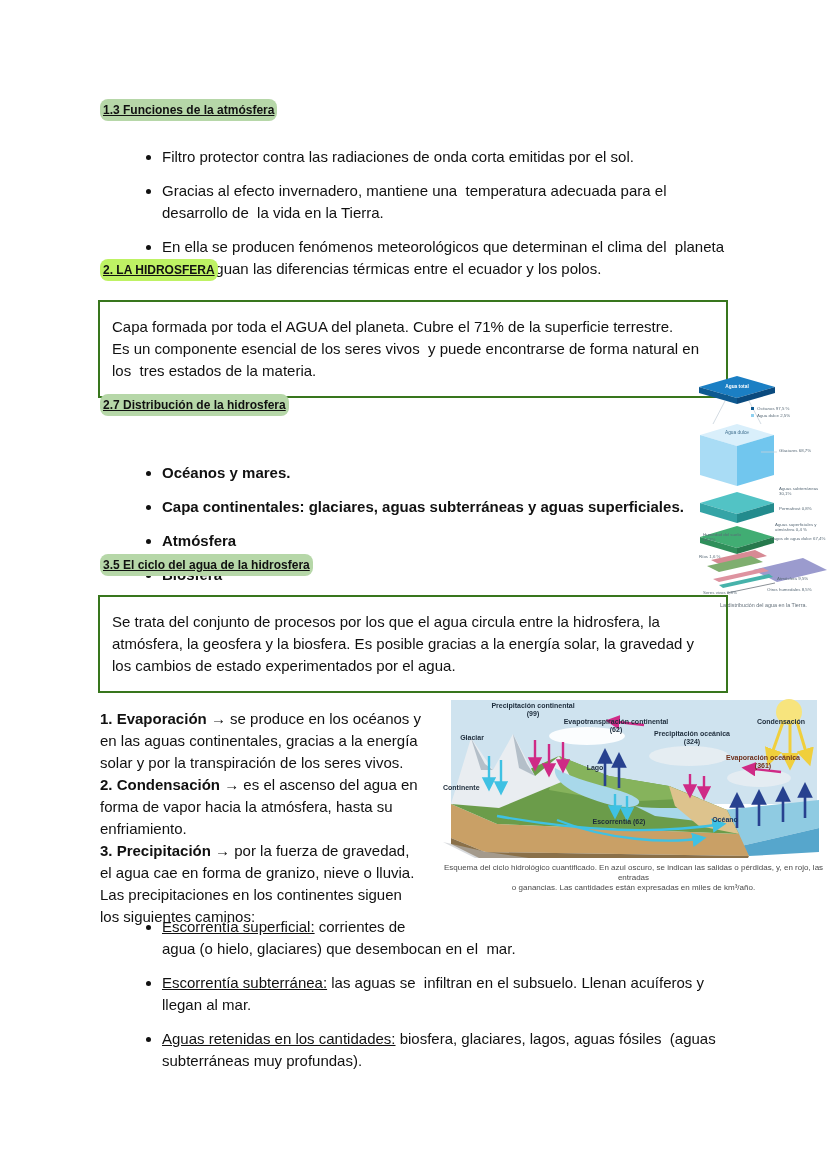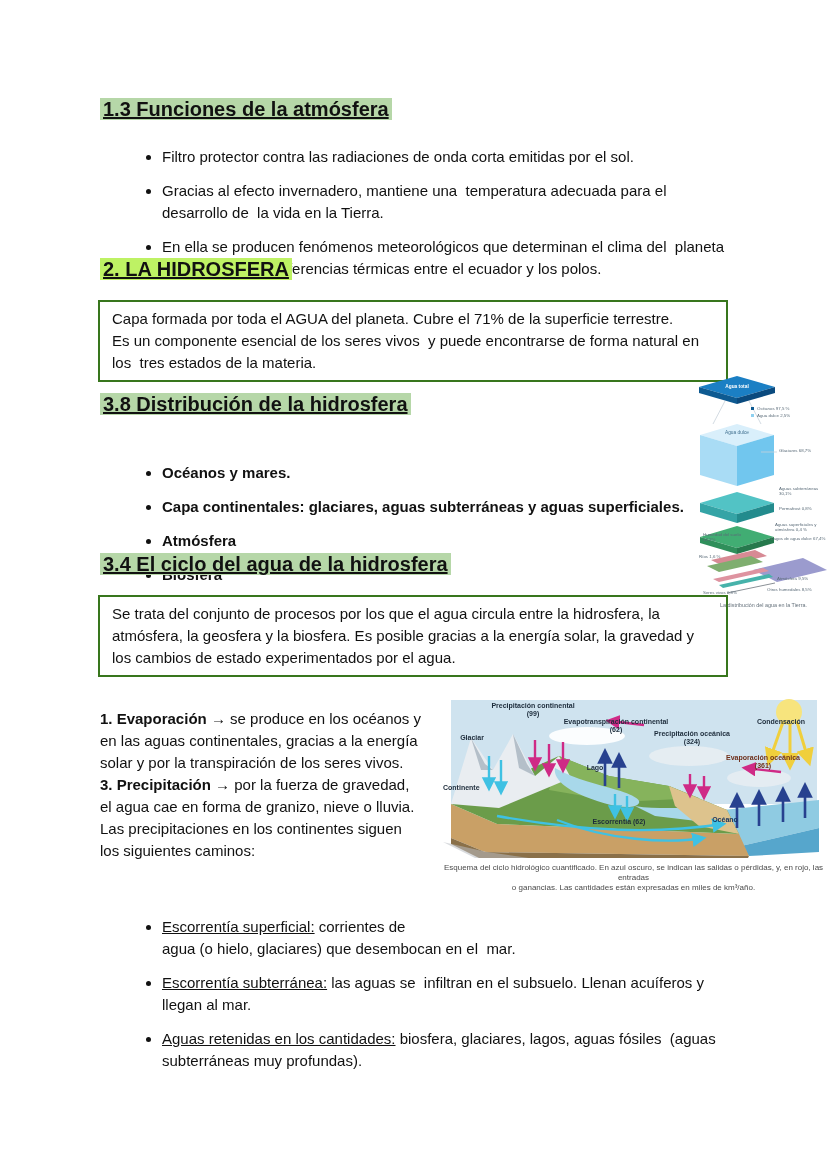--- a/index.html
+++ b/index.html
@@ -3,28 +3,28 @@
 <meta charset="utf-8">
 <style>
   html,body{margin:0;padding:0;}
   body{background:#ffffff;}
   .page{
     position:relative; width:828px; height:1169px; background:#ffffff;
     font-family:"Liberation Sans","DejaVu Sans",sans-serif;
     font-size:15px; line-height:22px; color:#111; overflow:hidden;
   }
   .abs{position:absolute;}
-  .hl{display:inline-block; font-weight:bold; text-decoration:underline; padding:0 3px; font-size:20px;}
+  .hl{display:inline-block; font-weight:bold; text-decoration:underline; padding:0 3px; font-size:12px;border-radius:8px;}
   .hl.light{background:#b6d7a8;}
   .hl.dark{background:#bef264;}
   .pw{white-space:pre-wrap;}
   ul.doclist{margin:0; padding-left:50px;}
   ul.doclist li{margin:12px; padding:0;}
   .greenbox{
-    border:2px solid #38761d; padding:6px 12px; box-sizing:border-box; width:630px; background:#fff;
+    border:2px solid #38761d; padding:14px 12px; box-sizing:border-box; width:630px; background:#fff;
   }
   .steps{width:352px;}
   .steps b{font-weight:bold;}
   .ulead{text-decoration:underline;}
   
   .wcfig{width:393px;}
   .wcfig .stage{position:relative; width:393px; height:160px;}
   .wl{position:absolute; font-size:7px; line-height:7.5px; font-weight:bold; color:#1c2b3a; text-align:center;}
   .wcap{width:393px; text-align:center; font-size:8px; line-height:10px; color:#4a4a4a; margin-top:5px;}
   
@@ -56,45 +56,48 @@
     <span class="hl dark">2. LA HIDROSFERA</span>
   </div>
 
   <div class="greenbox abs" style="left:98px; top:300px;">
     <span class="pw">Capa formada por toda el AGUA del planeta. Cubre el 71% de la superficie terrestre.
 Es un componente esencial de los seres vivos  y puede encontrarse de forma natural en
 los  tres estados de la materia.</span>
   </div>
 
   <div class="abs" style="left:100px; top:393px;">
-    <span class="hl light">3.8 Distribución de la hidrosfera</span>
+    <span class="hl light">2.7 Distribución de la hidrosfera</span>
   </div>
 
 
   <ul class="doclist abs" style="left:100px; top:450px; width:600px;font-weight:bold;">
     <li><span class="pw">Océanos y mares.</span></li>
     <li><span class="pw">Capa continentales: glaciares, aguas subterráneas y aguas superficiales.</span></li>
     <li><span class="pw">Atmósfera</span></li>
     <li><span class="pw">Biosfera</span></li>
   </ul>
 
   <div class="abs" style="left:100px; top:553px;">
-    <span class="hl light">3.4 El ciclo del agua de la hidrosfera</span>
+    <span class="hl light">3.5 El ciclo del agua de la hidrosfera</span>
   </div>
 
   <div class="greenbox abs" style="left:98px; top:595px;">
     <span class="pw">Se trata del conjunto de procesos por los que el agua circula entre la hidrosfera, la
 atmósfera, la geosfera y la biosfera. Es posible gracias a la energía solar, la gravedad y
 los cambios de estado experimentados por el agua.</span>
   </div>
 
   <div class="steps abs" style="left:100px; top:708px;">
     <div><b>1. Evaporación</b><span class="pw"> → se produce en los océanos y
 en las aguas continentales, gracias a la energía
 solar y por la transpiración de los seres vivos.</span></div>
+    <div><b>2. Condensación</b><span class="pw"> → es el ascenso del agua en
+forma de vapor hacia la atmósfera, hasta su
+enfriamiento.</span></div>
     <div><b>3. Precipitación</b><span class="pw"> → por la fuerza de gravedad,
 el agua cae en forma de granizo, nieve o lluvia.
 Las precipitaciones en los continentes siguen
 los siguientes caminos:</span></div>
   </div>
 
   <ul class="doclist abs" style="left:100px; top:904px; width:615px;">
     <li><span class="ulead">Escorrentía superficial:</span><span class="pw"> corrientes de
 agua (o hielo, glaciares) que desembocan en el  mar.</span></li>
     <li><span class="ulead">Escorrentía subterránea:</span><span class="pw"> las aguas se  infiltran en el subsuelo. Llenan acuíferos y

